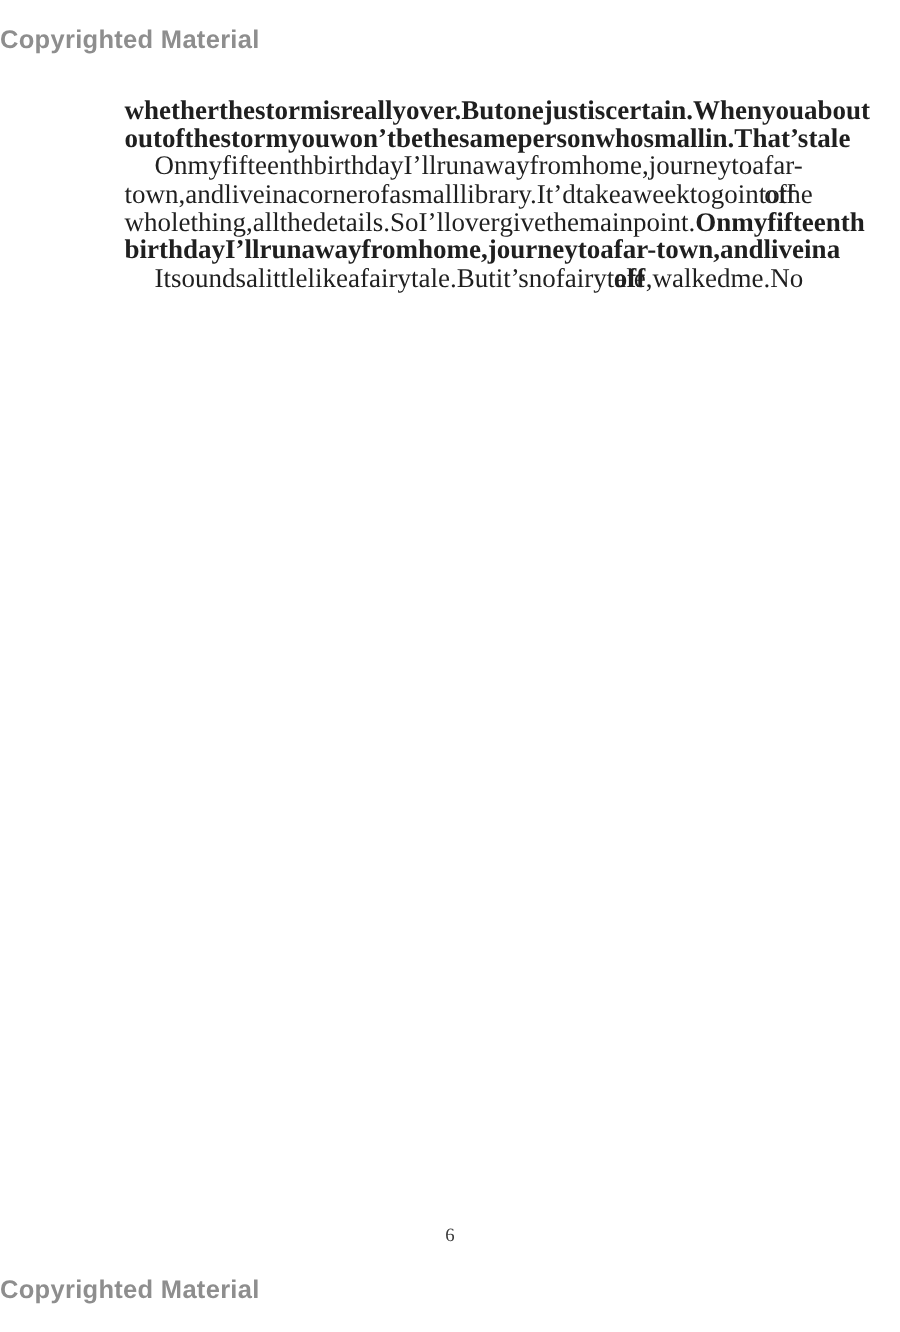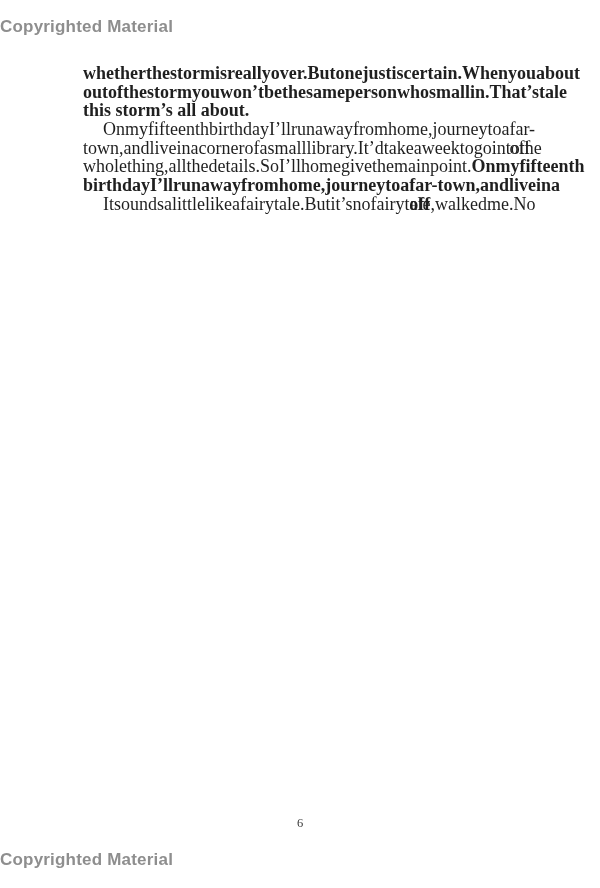--- a/index.html
+++ b/index.html
@@ -94,21 +94,20 @@
         <span class="b">be</span>
         <span class="b">the</span>
         <span class="b">same</span>
         <span class="b">person</span>
         <span class="b">who</span>
         <span class="b">small</span>
         <span class="b">in.</span>
         <span class="b">That’s</span>
         <span class="b">tale</span>
       </div>
-      <div class="line"><span class="b">this storm’s all about.</span></div>
       <div class="line justified indent">
         <span>On</span>
         <span>my</span>
         <span>fifteenth</span>
         <span>birthday</span>
         <span>I’ll</span>
         <span>run</span>
         <span>away</span>
         <span>from</span>
         <span>home,</span>
@@ -138,21 +137,21 @@
         <span>the</span>
       </div>
       <div class="line justified">
         <span>whole</span>
         <span>thing,</span>
         <span>all</span>
         <span>the</span>
         <span>details.</span>
         <span>So</span>
         <span>I’ll</span>
-        <span>home</span>
+        <span>over</span>
         <span>give</span>
         <span>the</span>
         <span>main</span>
         <span>point.</span>
         <span class="b">On</span>
         <span class="b">my</span>
         <span class="b">fifteenth</span>
       </div>
       <div class="line justified">
         <span class="b">birthday</span>

